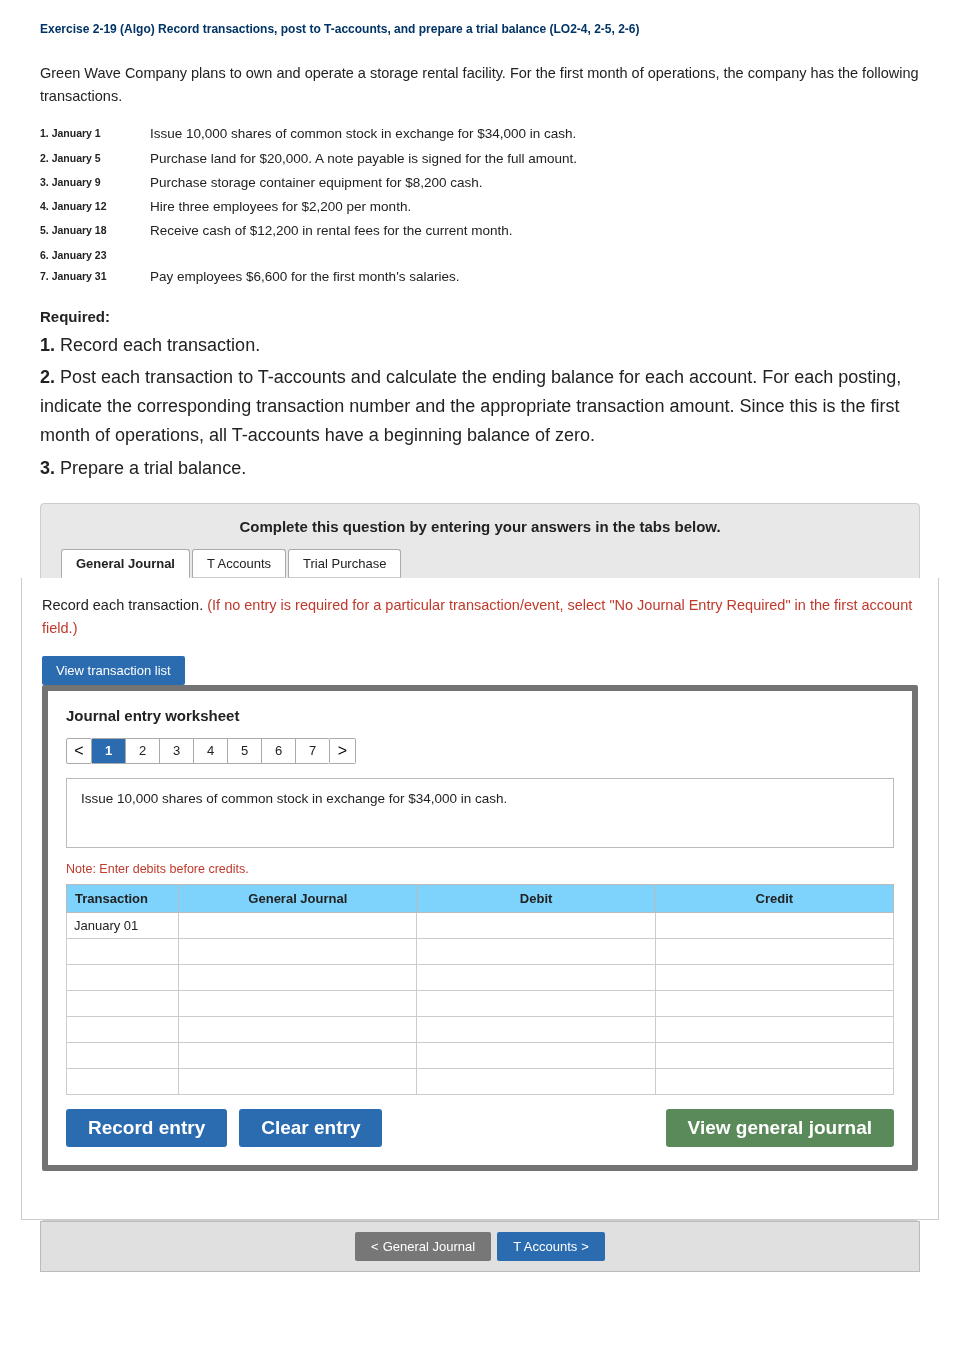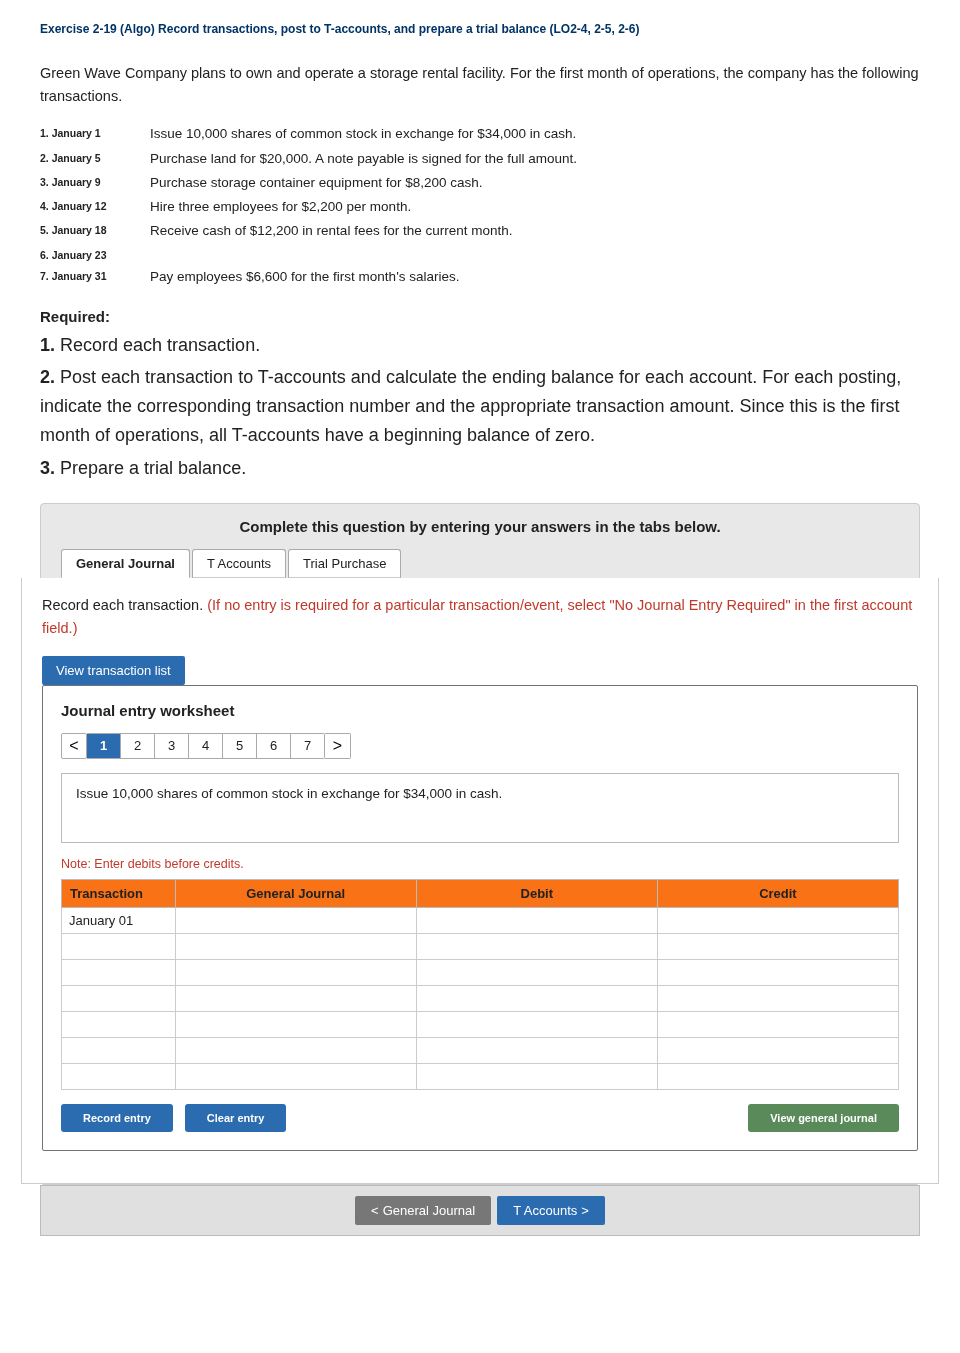--- a/index.html
+++ b/index.html
@@ -119,25 +119,25 @@
       background: #2b6cb0;
       color: #fff;
       border: none;
       padding: 7px 14px;
       font-size: 13px;
       cursor: pointer;
       border-radius: 2px;
       margin-bottom: 0;
     }
     .journal-worksheet {
-      border: 1px solid #737373;
+      border: 6px solid #737373;
       border-radius: 2px;
       padding: 16px 18px 18px 18px;
       background: #fff;
-      margin-bottom: 12px;
+      margin-bottom: 28px;
     }
     .journal-worksheet-title {
       font-weight: bold;
       font-size: 15px;
       margin-bottom: 14px;
     }
     .nav-row {
       display: flex;
       align-items: center;
       gap: 0;
@@ -193,21 +193,21 @@
       color: #c0392b;
       font-size: 12.5px;
       margin-bottom: 8px;
     }
     .journal-table {
       width: 100%;
       border-collapse: collapse;
       font-size: 13px;
     }
     .journal-table thead tr th {
-      background: #f97316;
+      background: #7dd3fc;
       border: 1px solid #bbb;
       padding: 6px 8px;
       text-align: left;
       font-weight: bold;
       font-size: 13px;
     }
     .journal-table thead tr th.center {
       text-align: center;
     }
     .journal-table tbody tr td {
@@ -227,21 +227,21 @@
       background: transparent;
     }
     .action-btns-row {
       display: flex;
       align-items: center;
       gap: 0;
       margin-top: 14px;
     }
     .action-btn {
       padding: 8px 22px;
-      font-size: 11px;
+      font-size: 19px;
       font-weight: bold;
       border: none;
       border-radius: 3px;
       cursor: pointer;
       margin-right: 12px;
       text-align: right;
     }
     .record-btn {
       background: #2b6cb0;
       color: #fff;

